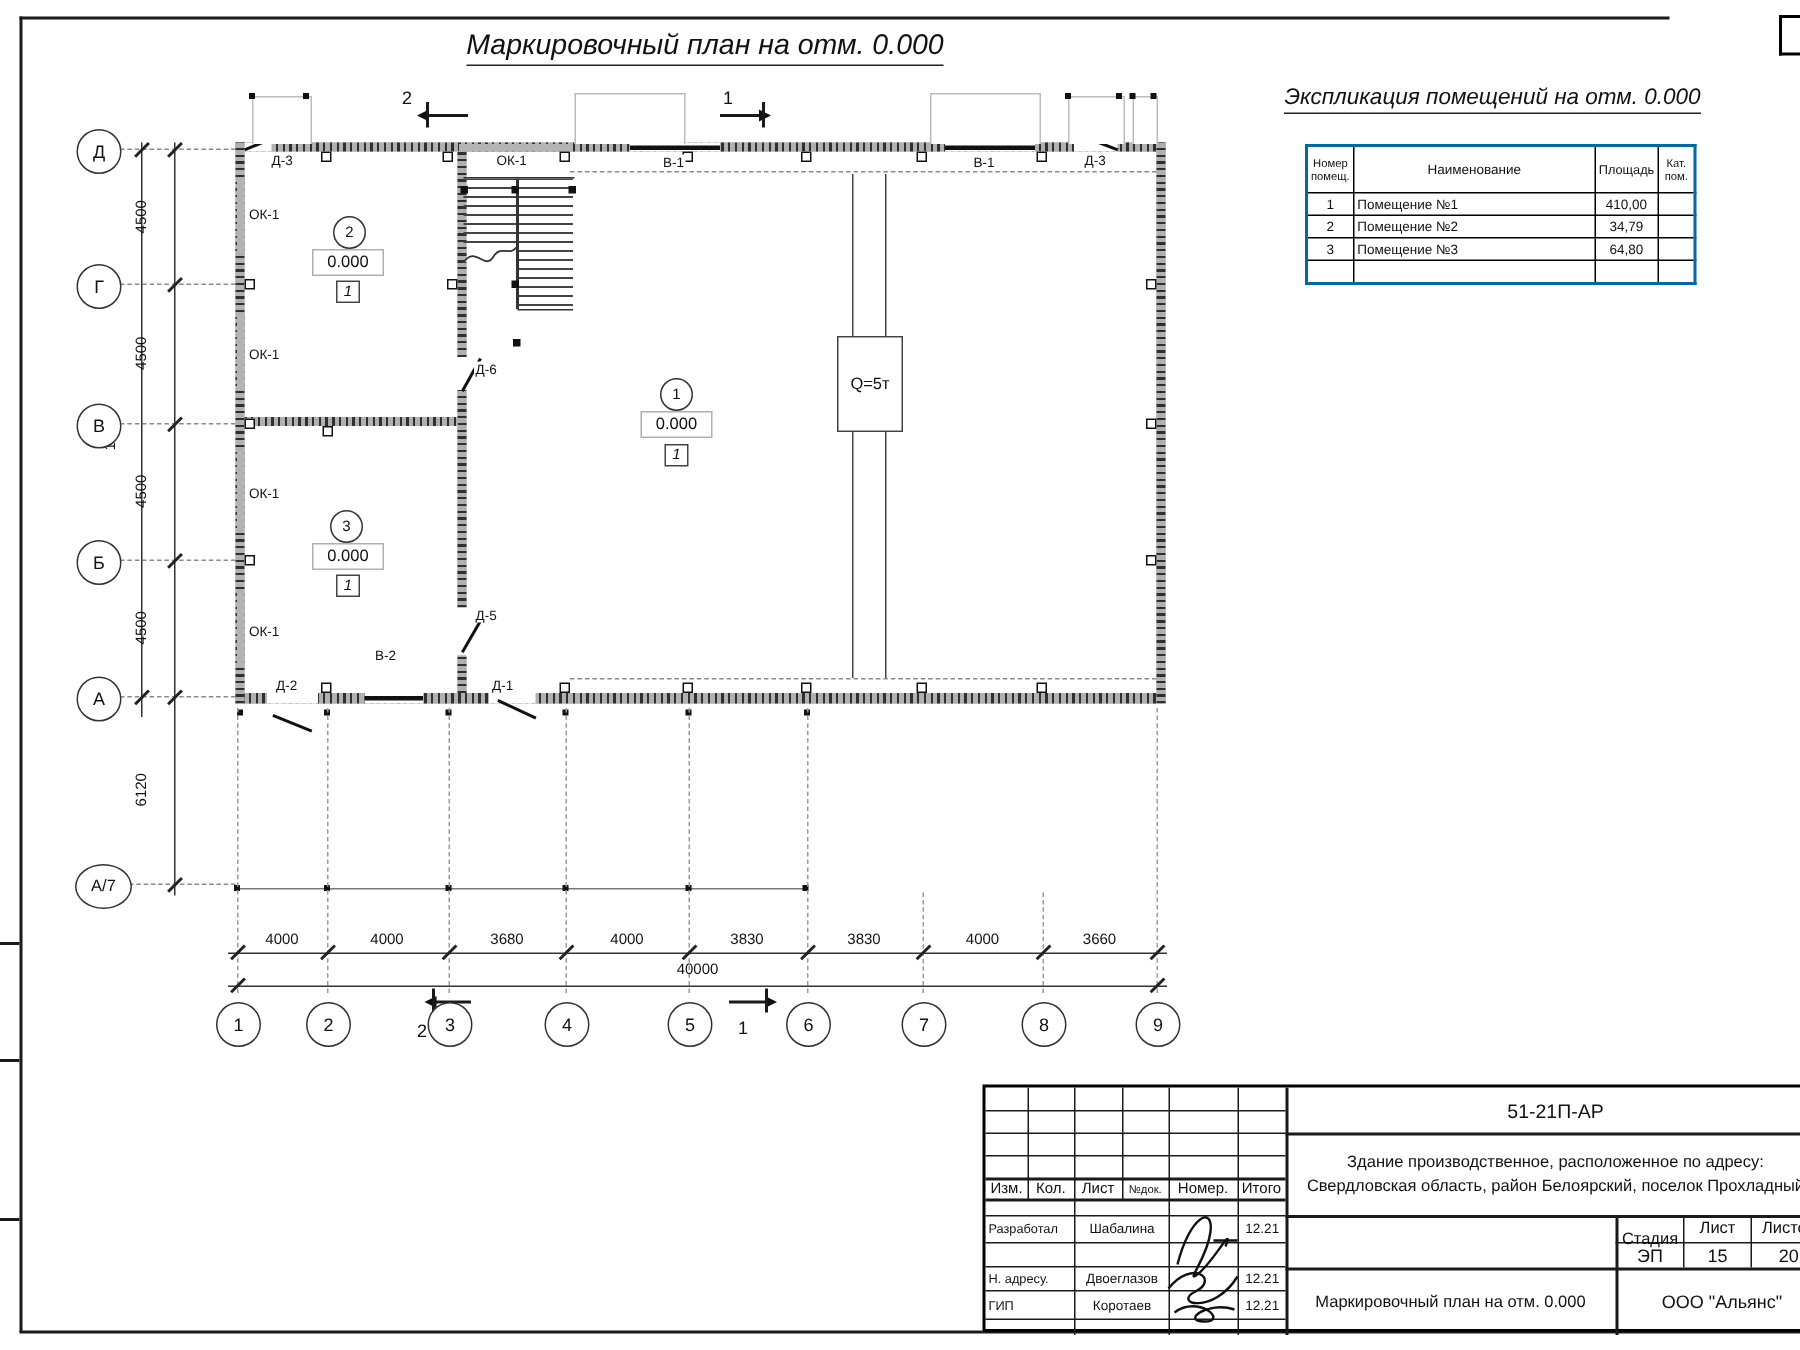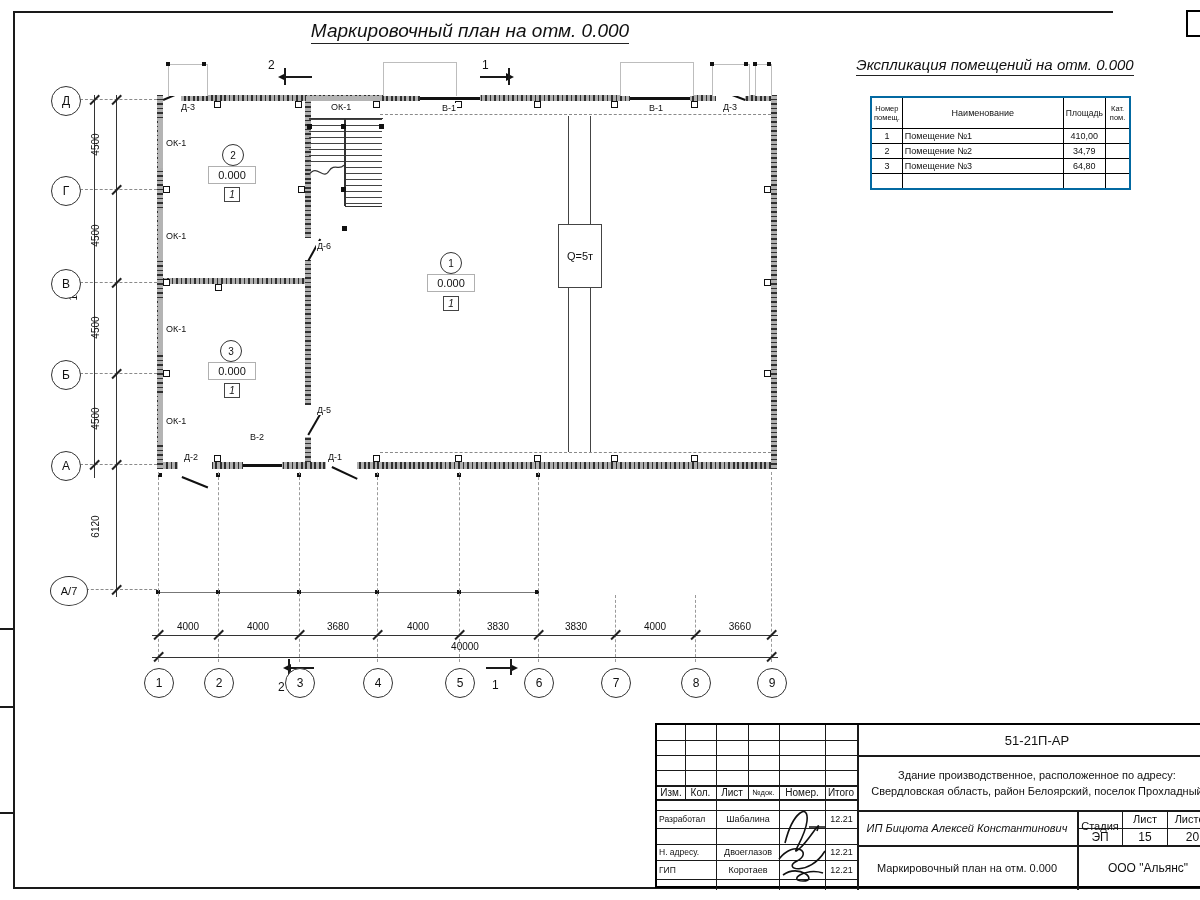--- a/index.html
+++ b/index.html
@@ -301,21 +301,21 @@
 <div class="a tick" style="left:765px;top:634px;"></div>
 <div class="a tick" style="left:152px;top:656px;"></div>
 <div class="a tick" style="left:765px;top:656px;"></div>
 <div class="a dim" style="left:170px;top:621px;width:36px;text-align:center;">4000</div>
 <div class="a dim" style="left:240px;top:621px;width:36px;text-align:center;">4000</div>
 <div class="a dim" style="left:320px;top:621px;width:36px;text-align:center;">3680</div>
 <div class="a dim" style="left:400px;top:621px;width:36px;text-align:center;">4000</div>
 <div class="a dim" style="left:480px;top:621px;width:36px;text-align:center;">3830</div>
 <div class="a dim" style="left:558px;top:621px;width:36px;text-align:center;">3830</div>
 <div class="a dim" style="left:637px;top:621px;width:36px;text-align:center;">4000</div>
-<div class="a dim" style="left:715px;top:621px;width:36px;text-align:right;">3660</div>
+<div class="a dim" style="left:715px;top:621px;width:36px;text-align:center;">3660</div>
 <div class="a dim" style="left:440px;top:641px;width:50px;text-align:center;">40000</div>
 
 <div class="a circ" style="left:144px;top:668px;width:28px;height:28px;">
     <span>1</span>
   </div>
 <div class="a circ" style="left:204px;top:668px;width:28px;height:28px;">
     <span>2</span>
   </div>
 <div class="a circ" style="left:285px;top:668px;width:28px;height:28px;">
     <span>3</span>
@@ -405,21 +405,20 @@
 
   <svg class="a" style="left:122px;top:76px;" width="48" height="58" viewBox="0 0 48 58">
     <path d="M6,42 C14,10 30,2 28,20 C26,38 10,56 20,48 C30,40 44,14 38,30 M30,26 L46,26" stroke="#111" stroke-width="1.6" fill="none"></path>
   </svg>
   <svg class="a" style="left:118px;top:112px;" width="55" height="48" viewBox="0 0 55 48">
     <path d="M4,22 C20,2 38,16 22,24 C6,32 34,40 50,14 M8,38 C24,26 44,44 28,44 C12,44 30,30 48,36" stroke="#111" stroke-width="1.6" fill="none"></path>
   </svg>
 
   <div class="tb-text" style="left:200px;top:2px;width:360px;height:26px;font-size:13px;">51-21П-АР</div>
   <div class="tb-text" style="left:205px;top:32px;width:350px;height:52px;font-size:11px;line-height:1.5;">Здание производственное, расположенное по адресу: Свердловская область, район Белоярский, поселок Прохладный</div>
-  <div class="tb-text" style="left:205px;top:87px;width:210px;height:32px;font-size:11px;font-style:italic;">ИП Бицюта Алексей Константинович</div>
   <div class="tb-text" style="left:421px;top:86px;width:44px;height:30px;font-size:11px;text-align:right;">Стадия</div>
   <div class="tb-text" style="left:466px;top:86px;width:44px;height:16px;font-size:11px;">Лист</div>
   <div class="tb-text" style="left:511px;top:86px;width:49px;height:16px;font-size:11px;">Листов</div>
   <div class="tb-text" style="left:421px;top:104px;width:44px;height:15px;font-size:12px;">ЭП</div>
   <div class="tb-text" style="left:466px;top:104px;width:44px;height:15px;font-size:12px;">15</div>
   <div class="tb-text" style="left:511px;top:104px;width:49px;height:15px;font-size:12px;">20</div>
   <div class="tb-text" style="left:202px;top:122px;width:216px;height:41px;font-size:11px;">Маркировочный план на отм. 0.000</div>
   <div class="tb-text" style="left:422px;top:122px;width:138px;height:41px;font-size:12px;">ООО "Альянс"</div>
 </div>
 

